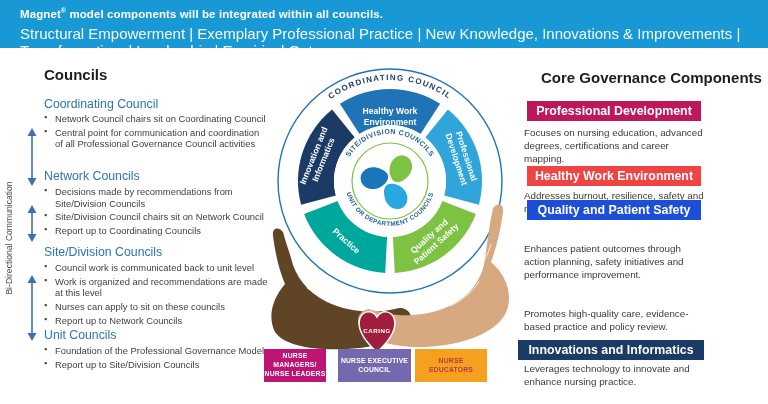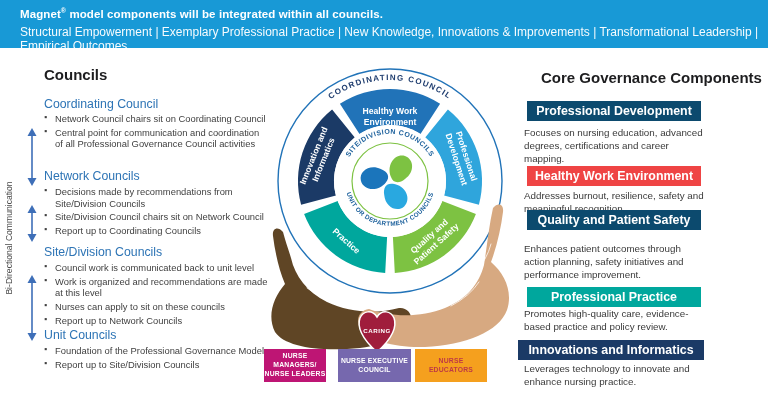--- a/index.html
+++ b/index.html
@@ -4,21 +4,21 @@
 <style>
   * { margin:0; padding:0; box-sizing:border-box; }
   html,body { background:#fff; }
   body { font-family:"Liberation Sans", sans-serif; }
   #page { position:relative; width:768px; height:404px; background:#fff; overflow:hidden; }
 
   
   .banner { position:absolute; left:0; top:0; width:768px; height:48px; padding:7px 0 0 20px; }
   .banner-title { color:#fff; font-size:11.5px; font-weight:bold; letter-spacing:.1px; }
   .banner-title sup { font-size:7px; }
-  .banner-sub { margin-top:5px; color:rgba(255,255,255,.96); font-size:12px; }
+  .banner-sub { margin-top:5px; color:rgba(255,255,255,.96); font-size:15px; }
 
   
   .left-heading { position:absolute; left:44px; top:66px; font-size:15px; font-weight:bold; color:#1d1d1f; }
   .section-title { position:absolute; left:44px; width:230px; font-size:12.3px; color:#2d74b5; }
   .bullets { position:absolute; left:44px; width:224px; list-style:none; }
   .bullets li { position:relative; padding-left:11px; margin-bottom:2px; font-size:9.4px; line-height:1.24; color:#3f3f3f; }
   .bullets li::before { content:"▪"; position:absolute; left:0; top:-1px; font-size:8.5px; color:#3f3f3f; }
 
   .bi-label { position:absolute; left:-69px; top:233px; width:155px; text-align:center;
               transform:rotate(-90deg); font-size:8.6px; color:#4a4a4a; }
@@ -170,28 +170,27 @@
     <div><span style="color: rgb(255, 255, 255);">NURSE EXECUTIVE</span><br>
          <span style="color: rgb(255, 255, 255);">COUNCIL</span></div>
   </div>
   <div class="nbox" style="left: 415px; width: 72px; background-color: rgb(245, 160, 30);">
     <div><span style="color: rgb(190, 58, 69);">NURSE</span><br>
          <span style="color: rgb(190, 58, 69);">EDUCATORS</span></div>
   </div>
 
   <div class="right-heading">Core Governance Components</div>
 
-  <div class="band" style="top: 101px; background-color: #0c4a6e;">Professional Development</div>
+  <div class="band" style="top: 101px; background-color: #be185d;">Professional Development</div>
   <p class="comp-desc" style="top:127px">Focuses on nursing education, advanced degrees, certifications and career mapping.</p>
 
   <div class="band" style="top: 166px; background-color: #ef4444;">Healthy Work Environment</div>
   <p class="comp-desc" style="top:190px">Addresses burnout, resilience, safety and meaningful recognition.</p>
 
-  <div class="band" style="top: 210px; background-color: #0c4a6e;">Quality and Patient Safety</div>
+  <div class="band" style="top: 200px; background-color: #1d4ed8;">Quality and Patient Safety</div>
   <p class="comp-desc" style="top:243px">Enhances patient outcomes through action planning, safety initiatives and performance improvement.</p>
 
-  <div class="band" style="top: 287px; background-color: rgb(0, 167, 157);">Professional Practice</div>
   <p class="comp-desc" style="top:308px">Promotes high-quality care, evidence-based practice and policy review.</p>
 
   <div class="band wide" style="top: 340px; background-color: rgb(27, 58, 102);">Innovations and Informatics</div>
   <p class="comp-desc" style="top:363px">Leverages technology to innovate and enhance nursing practice.</p>
 
 </div>
 
 </body></html>

